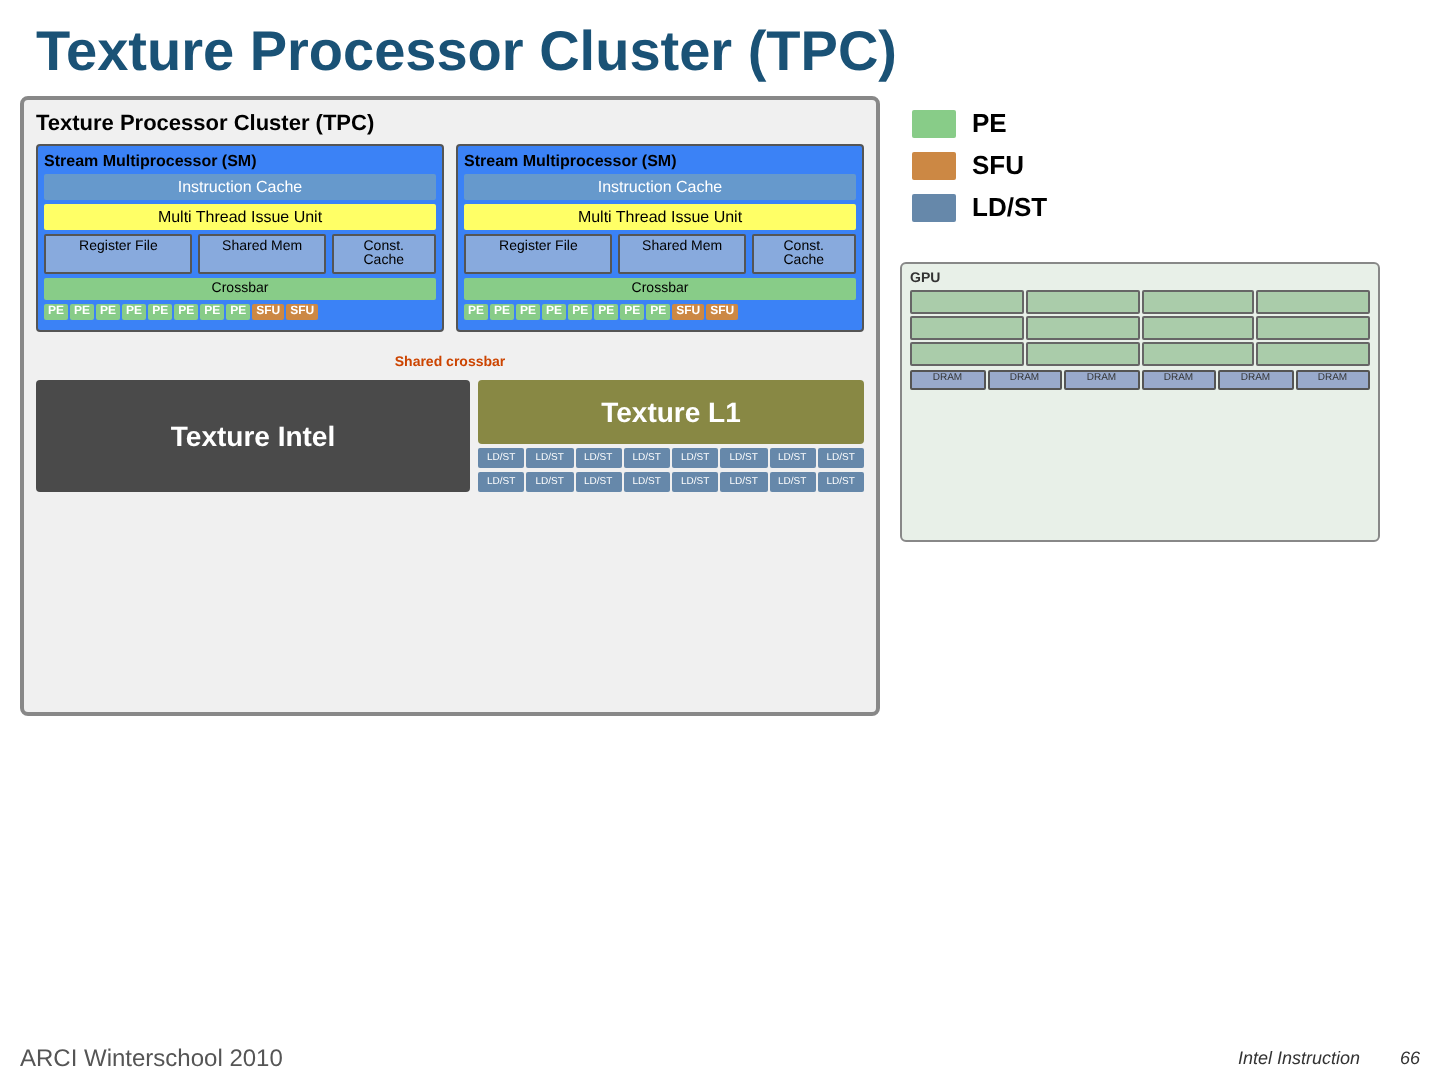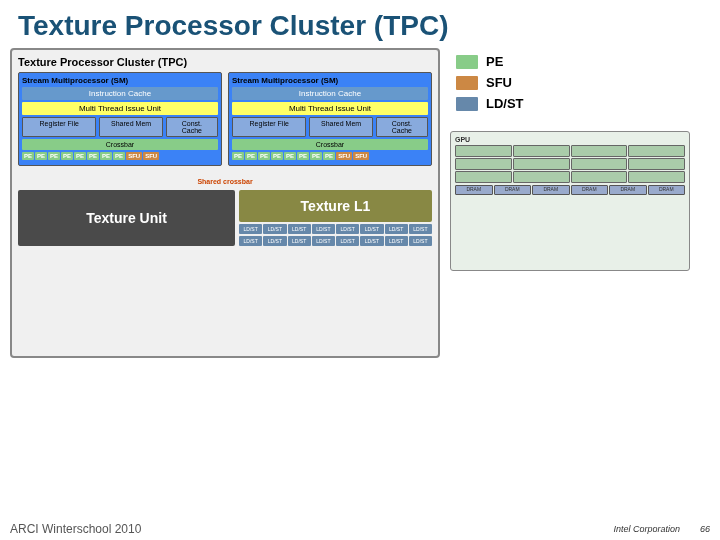--- a/index.html
+++ b/index.html
@@ -389,21 +389,21 @@
         </div>
       </div>
 
     </div>
 
     <div style="text-align:center; margin: 2px 0;">
       <span class="shared-crossbar-label">Shared crossbar</span>
     </div>
 
     <div class="bottom-row">
-      <div class="texture-unit">Texture Unit</div>
+      <div class="texture-unit">Texture Intel</div>
       <div style="display:flex; flex-direction:column; flex:1;border-radius:15px;">
         <div class="texture-l1">Texture L1</div>
         <div class="ldst-grid">
           <div class="ldst-cell">LD/ST</div>
           <div class="ldst-cell">LD/ST</div>
           <div class="ldst-cell">LD/ST</div>
           <div class="ldst-cell">LD/ST</div>
           <div class="ldst-cell">LD/ST</div>
           <div class="ldst-cell">LD/ST</div>
           <div class="ldst-cell">LD/ST</div>
@@ -467,16 +467,16 @@
       </div>
     </div>
 
   </div>
 
 </div>
 
 <div class="footer">
   <span class="footer-left">ARCI Winterschool 2010</span>
   <div class="footer-right">
-    <span class="footer-page">Intel Corporation</span>
+    <span class="footer-page">Intel Instruction</span>
     <span class="footer-page">66</span>
   </div>
 </div>
 
 </body></html>

